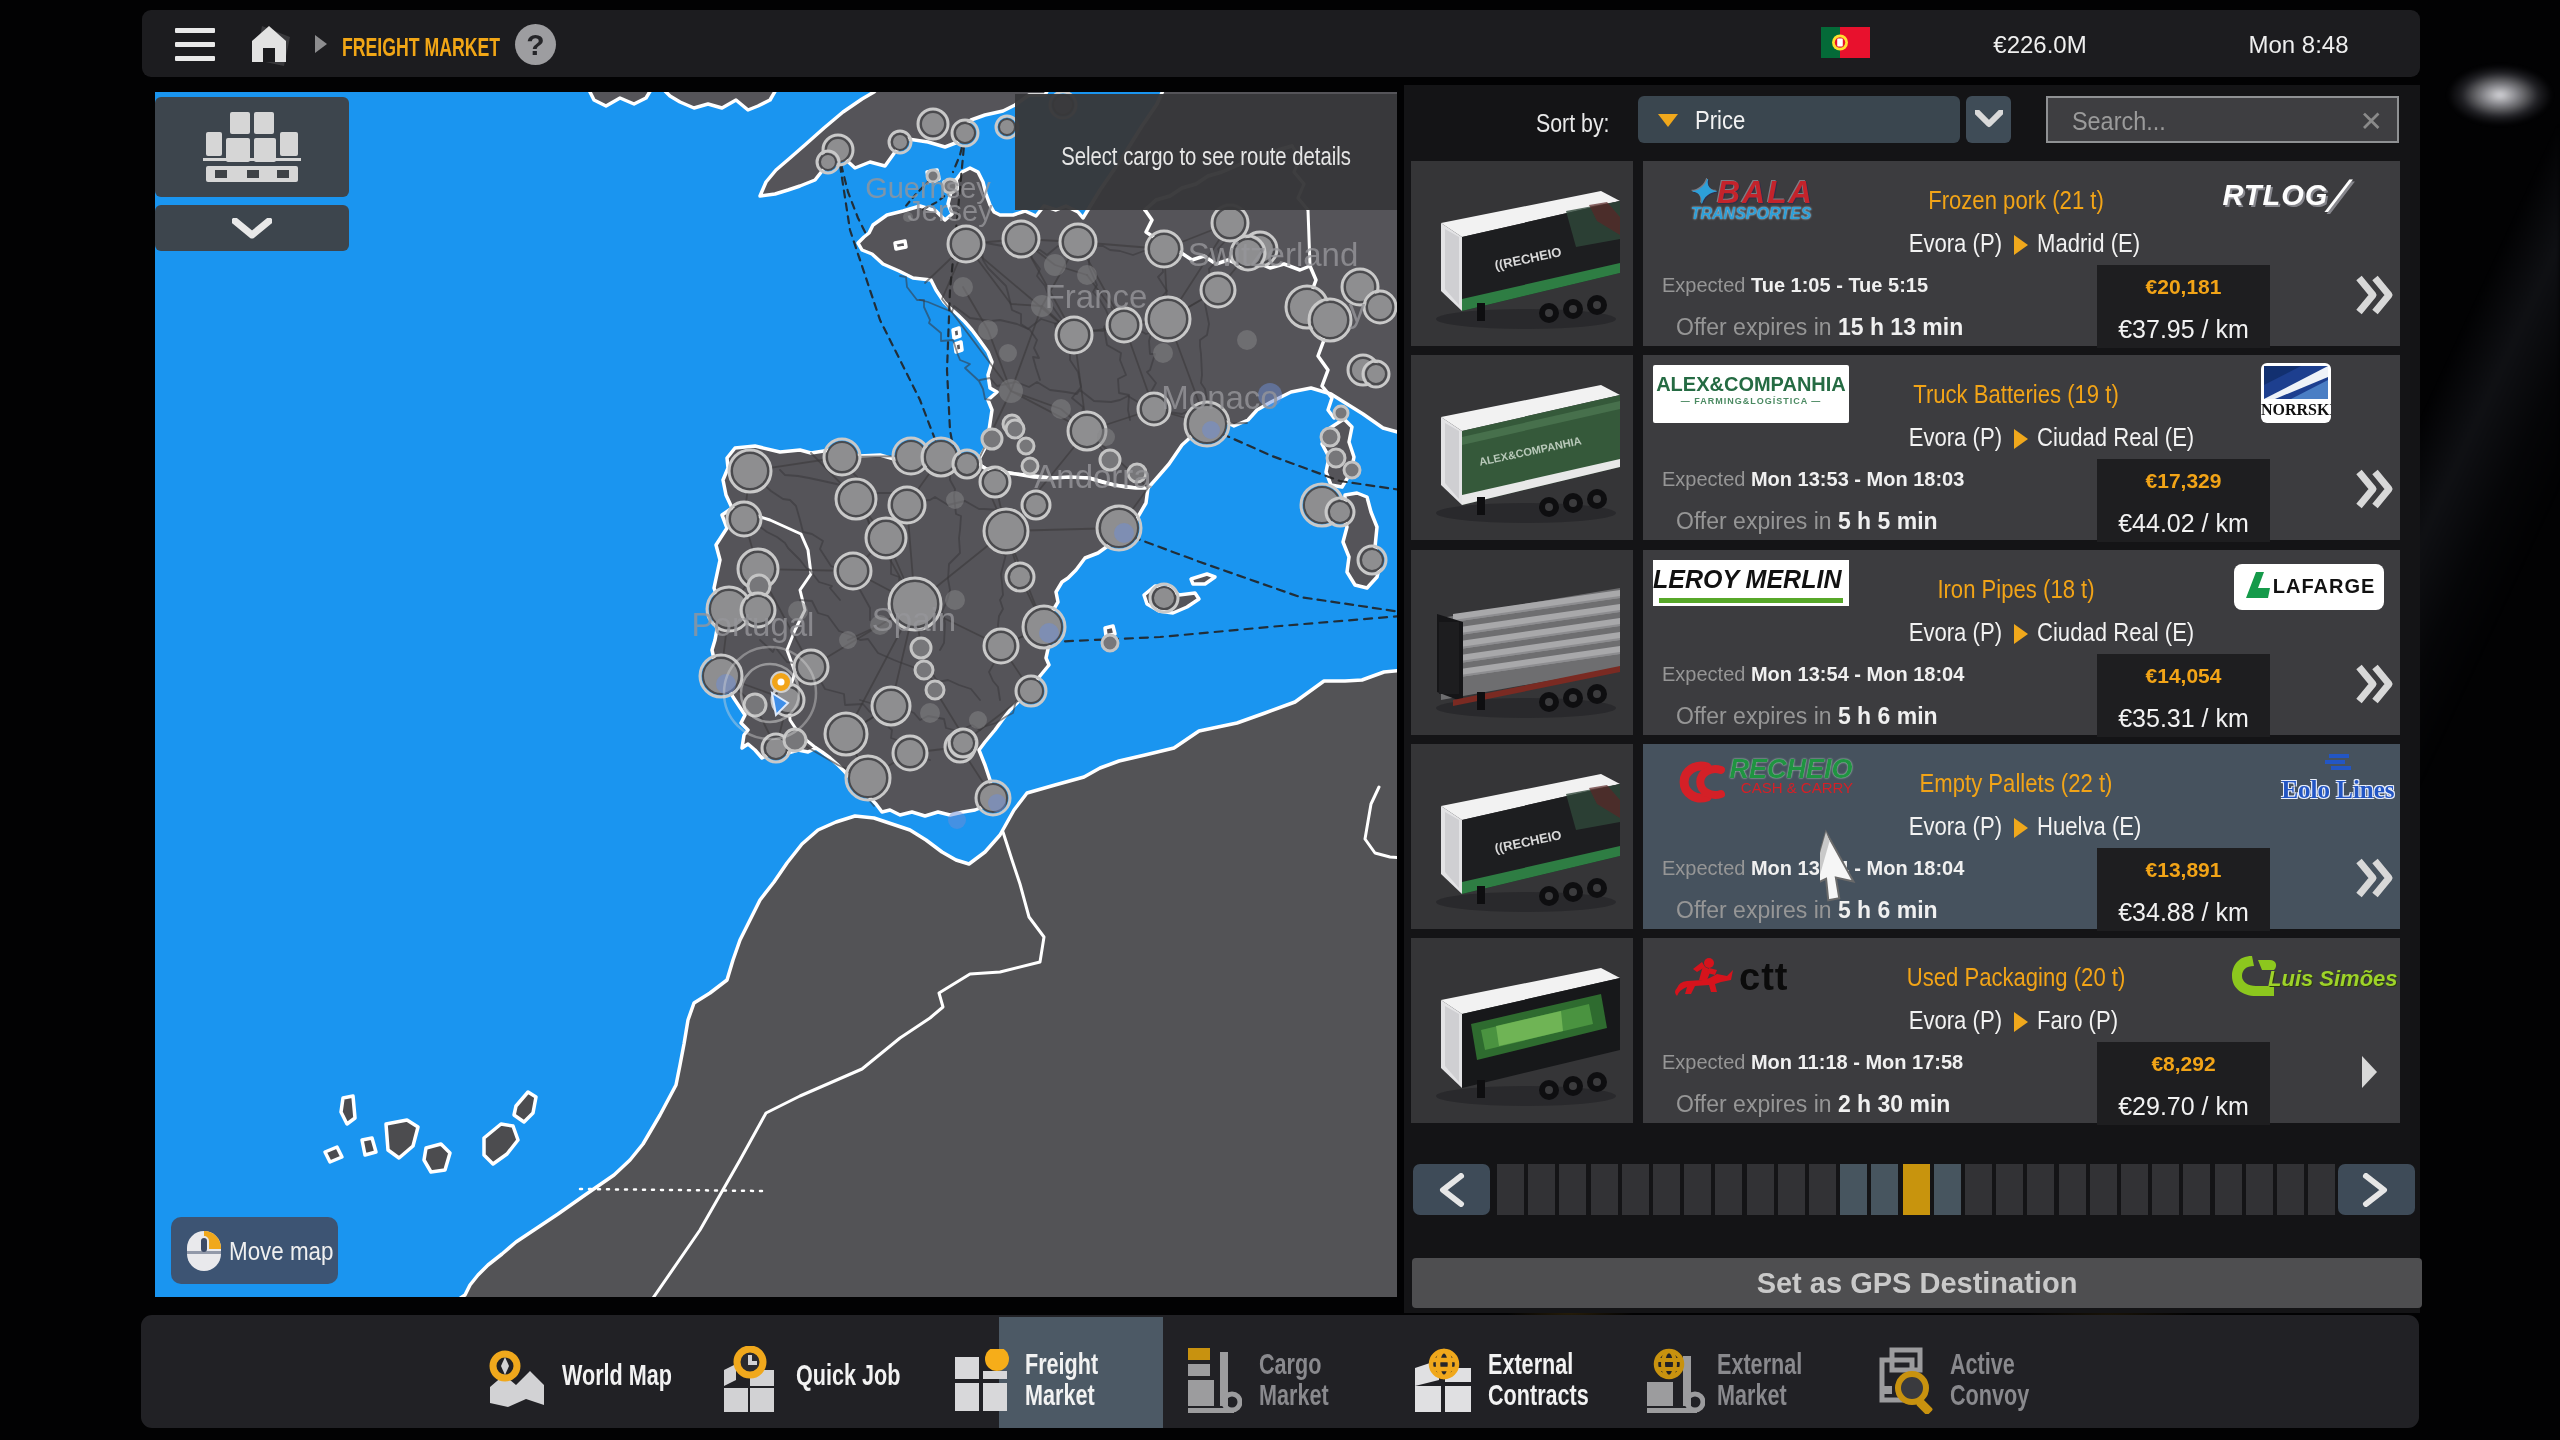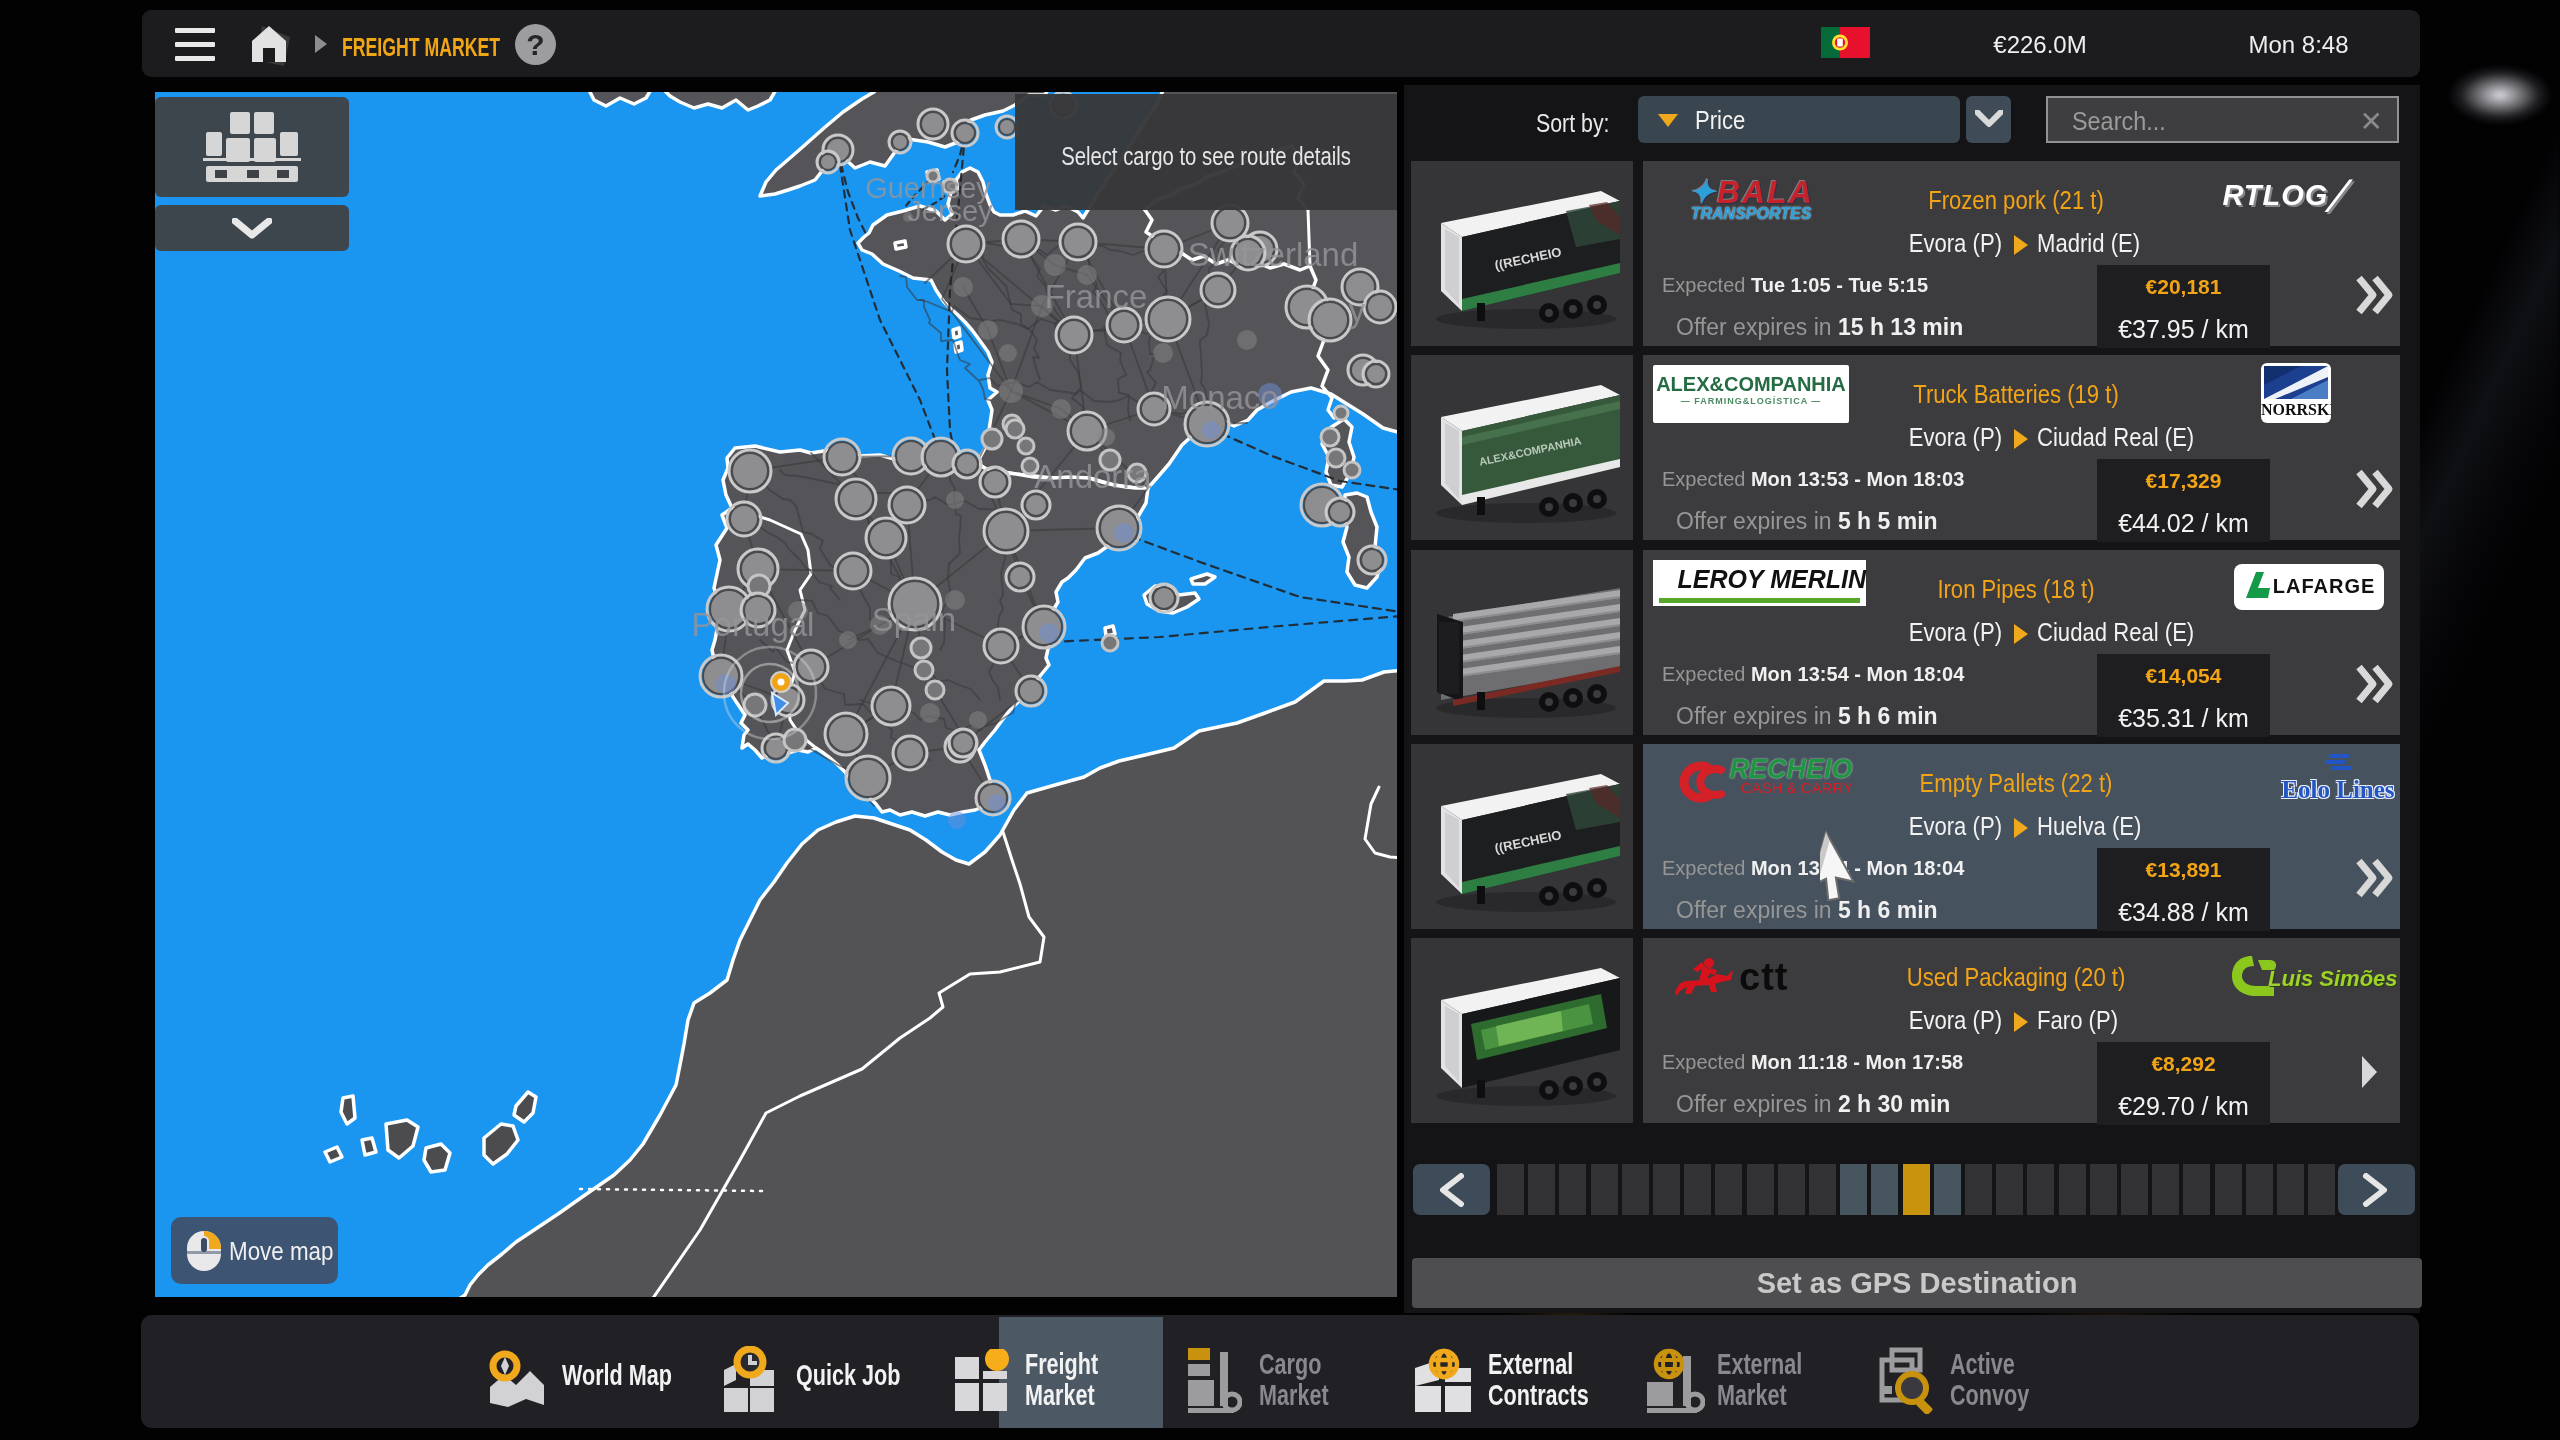--- a/index.html
+++ b/index.html
@@ -576,21 +576,21 @@
             <rect x="66" y="142" width="8" height="18"></rect>
           </g>
           <g fill="#3c3c3e">
             <circle cx="138" cy="152" r="4"></circle>
             <circle cx="162" cy="148" r="4"></circle>
             <circle cx="186" cy="144" r="4"></circle>
           </g>
         </svg></div>
       <div class="card">
         <div class="llogo">
-          <div class="abs" style="left:2px;top:0;width:213px;height:46px;background:#fff;text-align:right">
+          <div class="abs" style="left:2px;top:0;width:196px;height:46px;background:#fff;text-align:left">
             <div style="margin-top:5px;font-size:25px;font-weight:800;font-style:italic;color:#111">LEROY MERLIN</div>
             <div style="position:absolute;left:6px;right:6px;bottom:3px;height:5px;background:#57a829"></div>
           </div>
         </div>
         <div class="title">Iron Pipes (18 t)</div>
         <div class="rlogo">
           <div class="abs" style="left:28px;top:6px;width:150px;height:46px;background:#fff;border-radius:8px;text-align:center">
             <svg class="abs" style="left:6px;top:6px" width="34" height="34" viewBox="0 0 34 34">
               <polygon points="6,28 16,2 24,2 18,18 30,18 28,28" fill="#159a4a"></polygon>
             </svg>

